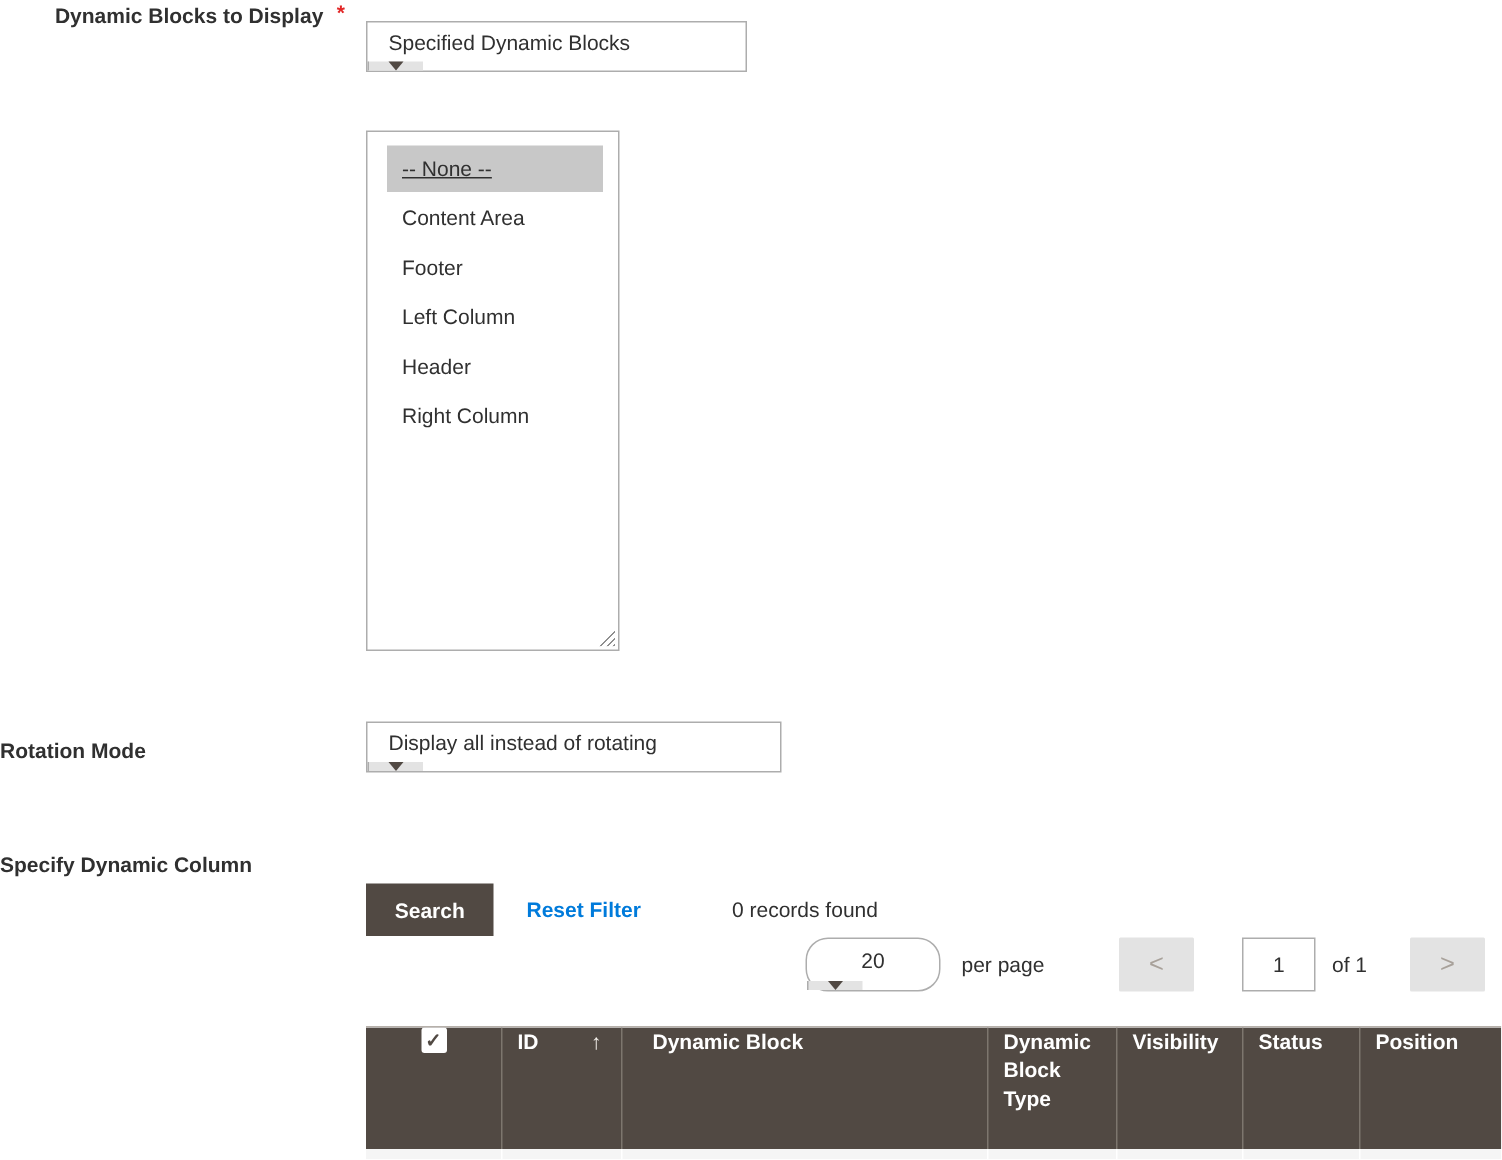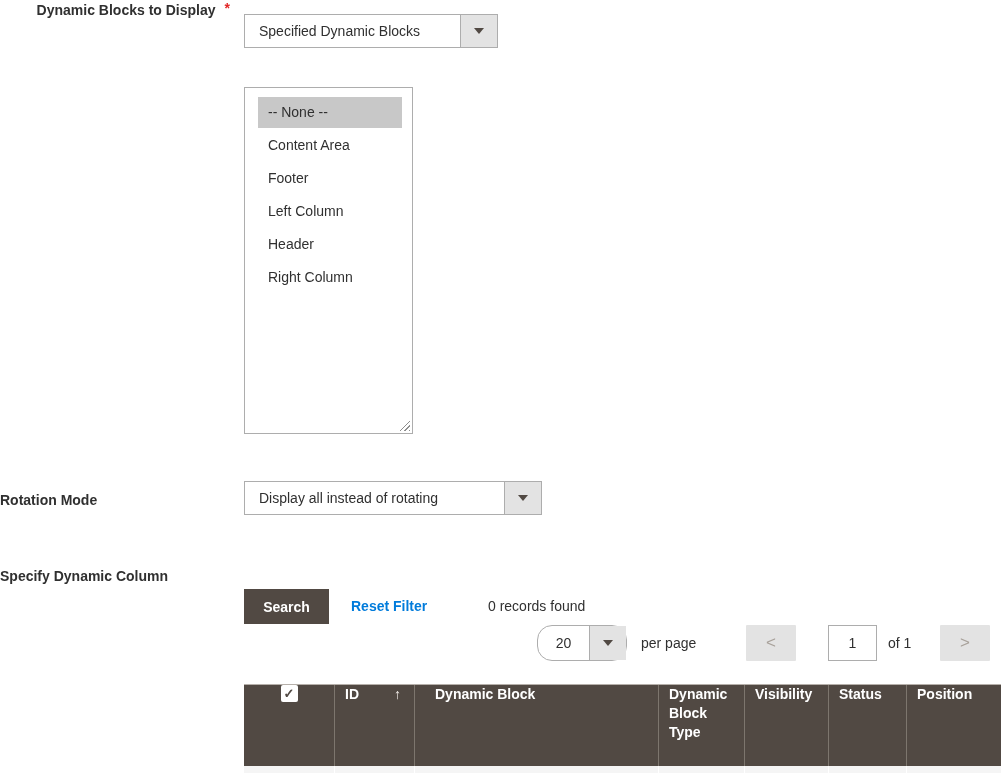--- a/index.html
+++ b/index.html
@@ -11,20 +11,21 @@
   .abs { position:absolute; box-sizing:border-box; }
 
   
   .flabel { font-weight:600; color:#303030; line-height:20px; }
   .req { color:#e22626; font-weight:600; font-size:14px; }
 
   
   .select {
     border:1px solid #adadad; background:#fff; display:flex; align-items:stretch;
     cursor:pointer;
+    flex-direction:column;
   }
   .select .val {
     flex:1; display:flex; align-items:center; padding-left:14px; white-space:nowrap;
     color:#303030;
   }
   .select .val.center { justify-content:center; padding-left:0; }
   .select .arrow-box {
     width:36px; background:#e3e3e3; border-left:1px solid #adadad;
     display:flex; align-items:center; justify-content:center; flex:0 0 auto;
   }
@@ -32,21 +33,21 @@
     width:0; height:0; border-left:5px solid transparent; border-right:5px solid transparent;
     border-top:6px solid #514943;
   }
 
   
   .listbox {
     border:1px solid #adadad; background:#fff; padding:9px 10px 0 13px;
     overflow:hidden; cursor:default;
   }
   .opt { height:31px; line-height:31px; padding-left:10px; margin-bottom:2px; color:#303030; cursor:pointer; }
-  .opt.selected { background:#c8c8c8; }
+  .opt.selected { background:#c8c8c8;text-decoration:underline; }
   .grip {
     position:absolute; right:2px; bottom:2px; width:13px; height:13px;
     background:repeating-linear-gradient(135deg, transparent 0, transparent 2px, #8f8f8f 2px, #8f8f8f 3px);
     clip-path:polygon(100% 0, 100% 100%, 0 100%);
     cursor:nwse-resize;
   }
 
   
   .btn-search {
     background:#514943; color:#fff; font-weight:600; font-size:14px; border:none;
@@ -106,21 +107,21 @@
     <div class="opt selected">-- None --</div>
     <div class="opt">Content Area</div>
     <div class="opt">Footer</div>
     <div class="opt">Left Column</div>
     <div class="opt">Header</div>
     <div class="opt">Right Column</div>
     <span class="grip"></span>
   </div>
 
   <div class="flabel abs" style="left:0; top:490px; width:211px;">Rotation Mode</div>
-  <div class="select abs" style="left:244px; top:481px; width:298px; height:34px;">
+  <div class="select abs" style="left:244px; top:481px; width:277px; height:34px;">
     <span class="val">Display all instead of rotating</span>
     <span class="arrow-box">
       <span class="tri"></span>
     </span>
   </div>
 
   <div class="flabel abs" style="left:0; top:566px; width:211px;">Specify Dynamic Column</div>
 
   <button class="btn-search abs" style="left:244px; top:589px; width:85px; height:35px;">Search</button>
   <a class="link abs" style="left:351px; top:598px;">Reset Filter</a>

